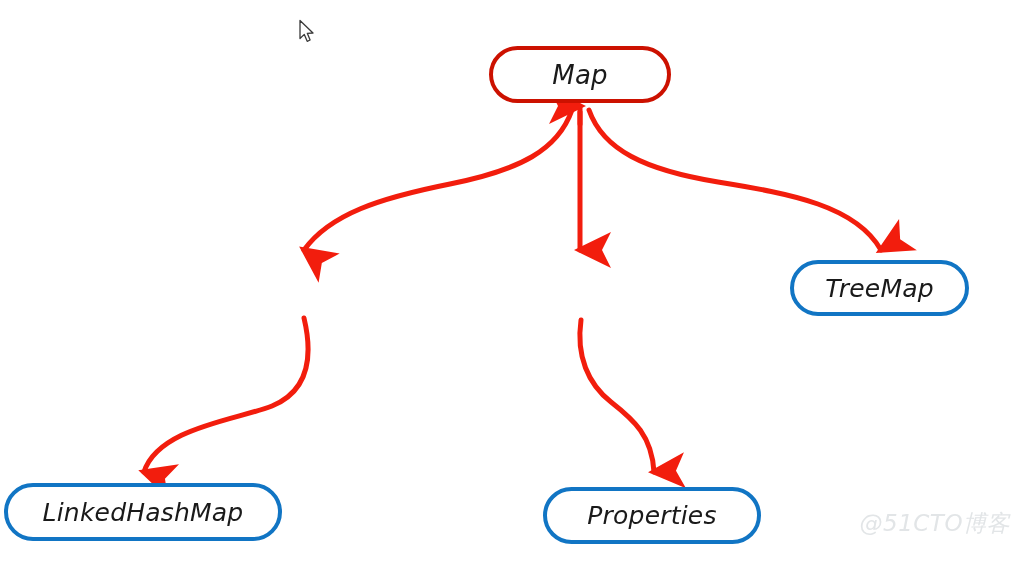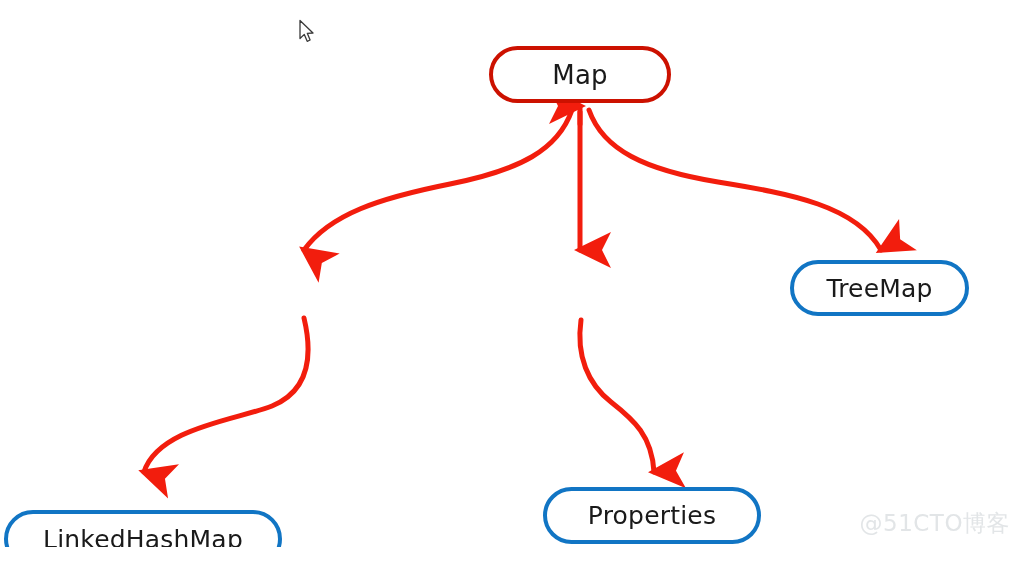--- a/index.html
+++ b/index.html
@@ -10,20 +10,21 @@
   }
   body {
     font-family: "DejaVu Sans", "Liberation Sans", sans-serif;
   }
   #canvas {
     position: relative;
     width: 1022px;
     height: 547px;
     background: #ffffff;
     overflow: hidden;
+    font-style: italic;
   }
   #edges {
     position: absolute;
     left: 0;
     top: 0;
     width: 1022px;
     height: 579px;
     pointer-events: none;
   }
   .node {
@@ -62,21 +63,21 @@
     background: #0c68bf;
     color: #ffffff;
     font-size: 25px;
   }
 
   
   #node-map          { left: 489px; top: 46px;  width: 182px; height: 57px; }
   #node-hashmap      { left: 214px; top: 261px; width: 180px; height: 54px; }
   #node-hashtable    { left: 490px; top: 261px; width: 181px; height: 57px; }
   #node-treemap      { left: 790px; top: 260px; width: 179px; height: 56px; }
-  #node-linkedhashmap{ left: 4px;   top: 510px; width: 278px; height: 58px; }
+  #node-linkedhashmap{ left: 4px;   top: 483px; width: 278px; height: 58px; }
   #node-properties   { left: 543px; top: 487px; width: 218px; height: 57px; }
 
   
   #watermark {
     position: absolute;
     right: 12px;
     bottom: 8px;
     font-size: 23px;
     color: #e2e5e7;
     letter-spacing: 0.5px;

